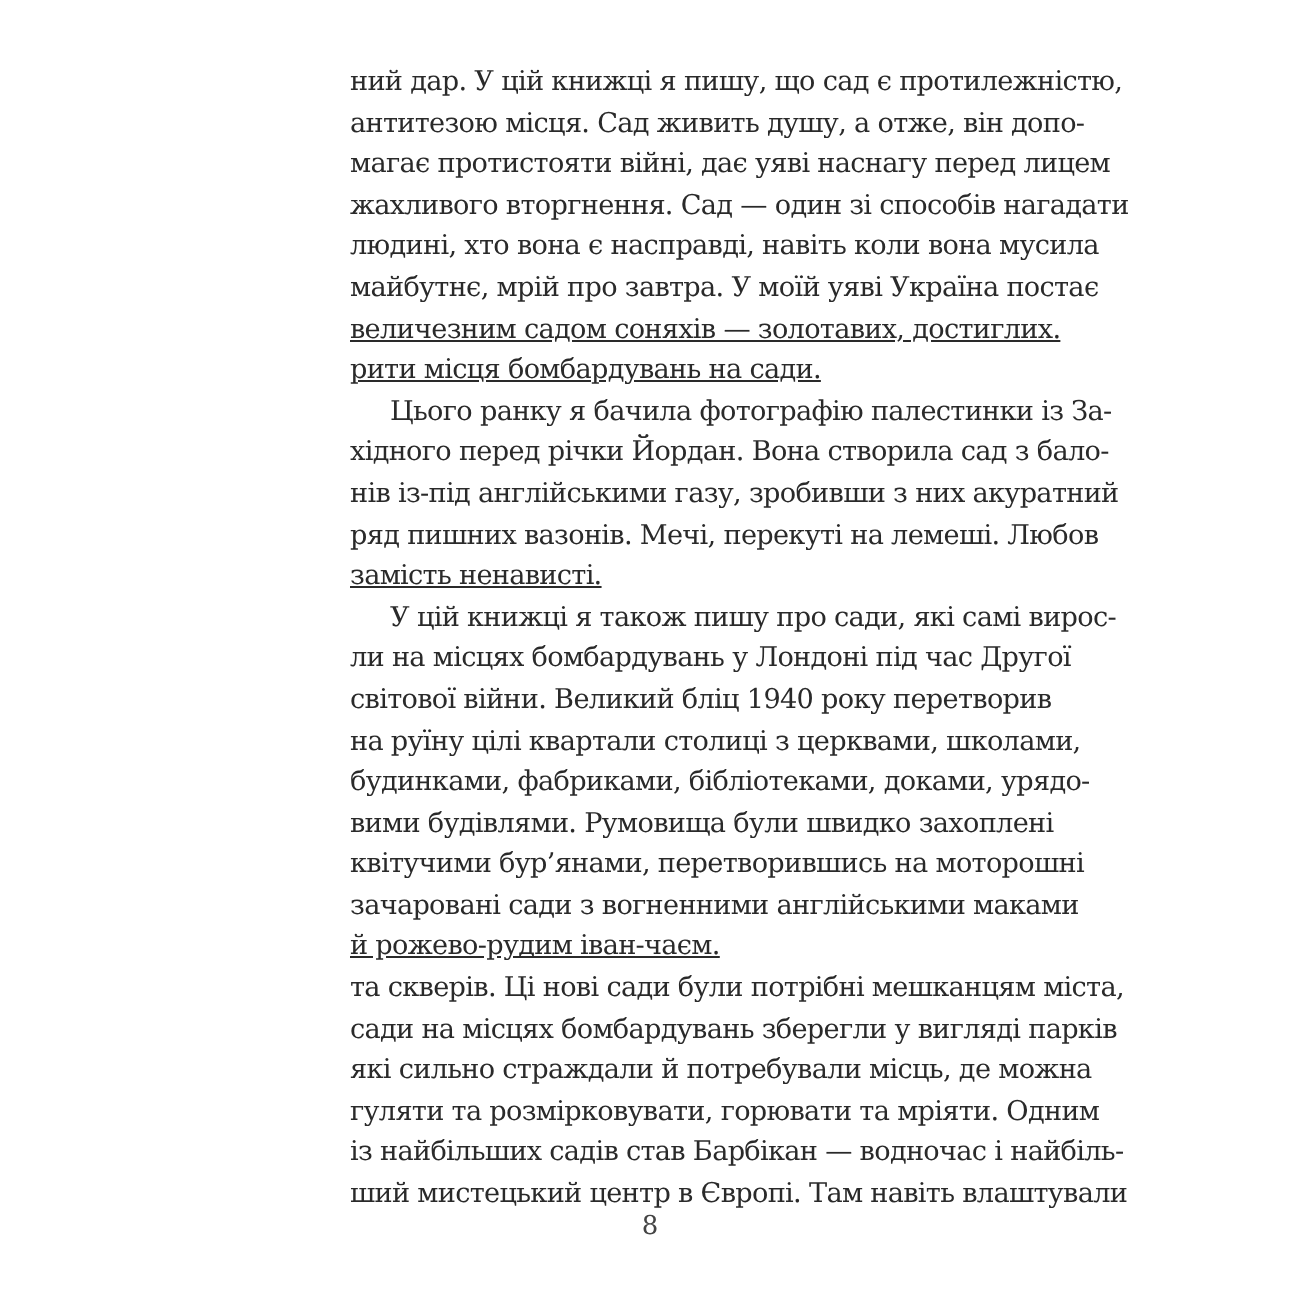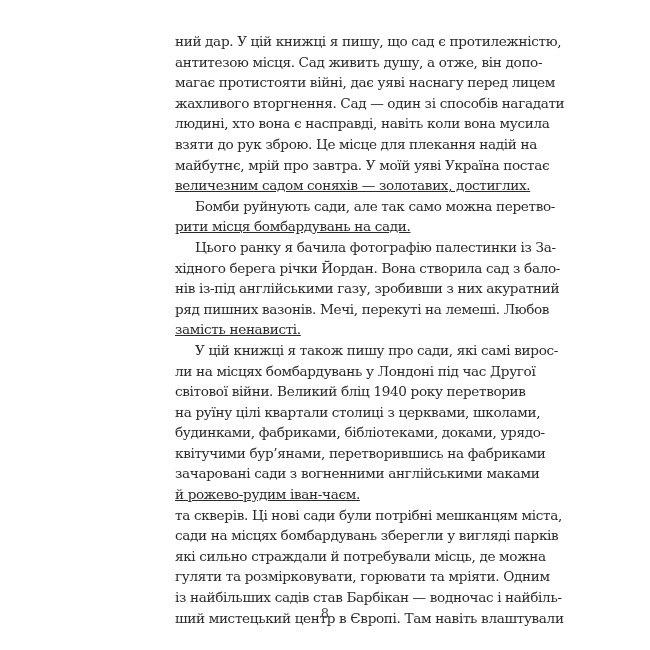--- a/index.html
+++ b/index.html
@@ -29,36 +29,35 @@
 </head>
 <body>
 
 <div class="page">
   <div class="text" id="body-text">
       <span class="line">ний дар. У цій книжці я пишу, що сад є протилежністю,</span>
       <span class="line">антитезою місця. Сад живить душу, а отже, він допо-</span>
       <span class="line">магає протистояти війні, дає уяві наснагу перед лицем</span>
       <span class="line">жахливого вторгнення. Сад — один зі способів нагадати</span>
       <span class="line">людині, хто вона є насправді, навіть коли вона мусила</span>
-      <span class="line">взяти до рук зброю. Це місце для плекання надій на</span>
       <span class="line">майбутнє, мрій про завтра. У моїй уяві Україна постає</span>
       <span class="line last">величезним садом соняхів — золотавих, достиглих.</span>
-      <span class="line indent">Бомби руйнують сади, але так само можна перетво-</span>
       <span class="line last">рити місця бомбардувань на сади.</span>
       <span class="line indent">Цього ранку я бачила фотографію палестинки із За-</span>
-      <span class="line">хідного берега річки Йордан. Вона створила сад з бало-</span>
+      <span class="line">хідного перед річки Йордан. Вона створила сад з бало-</span>
       <span class="line">нів із-під англійськими газу, зробивши з них акуратний</span>
       <span class="line">ряд пишних вазонів. Мечі, перекуті на лемеші. Любов</span>
       <span class="line last">замість ненависті.</span>
       <span class="line indent">У цій книжці я також пишу про сади, які самі вирос-</span>
       <span class="line">ли на місцях бомбардувань у Лондоні під час Другої</span>
       <span class="line">світової війни. Великий бліц 1940 року перетворив</span>
       <span class="line">на руїну цілі квартали столиці з церквами, школами,</span>
       <span class="line">будинками, фабриками, бібліотеками, доками, урядо-</span>
-      <span class="line">квітучими бур’янами, перетворившись на фабриками</span>
+      <span class="line">вими будівлями. Румовища були швидко захоплені</span>
+      <span class="line">квітучими бур’янами, перетворившись на моторошні</span>
       <span class="line">зачаровані сади з вогненними англійськими маками</span>
       <span class="line last">й рожево-рудим іван-чаєм.</span>
       <span class="line">та скверів. Ці нові сади були потрібні мешканцям міста,</span>
       <span class="line">сади на місцях бомбардувань зберегли у вигляді парків</span>
       <span class="line">які сильно страждали й потребували місць, де можна</span>
       <span class="line">гуляти та розмірковувати, горювати та мріяти. Одним</span>
       <span class="line">із найбільших садів став Барбікан — водночас і найбіль-</span>
       <span class="line">ший мистецький центр в Європі. Там навіть влаштували</span>
     </div>
   <div class="page-number">8</div>

